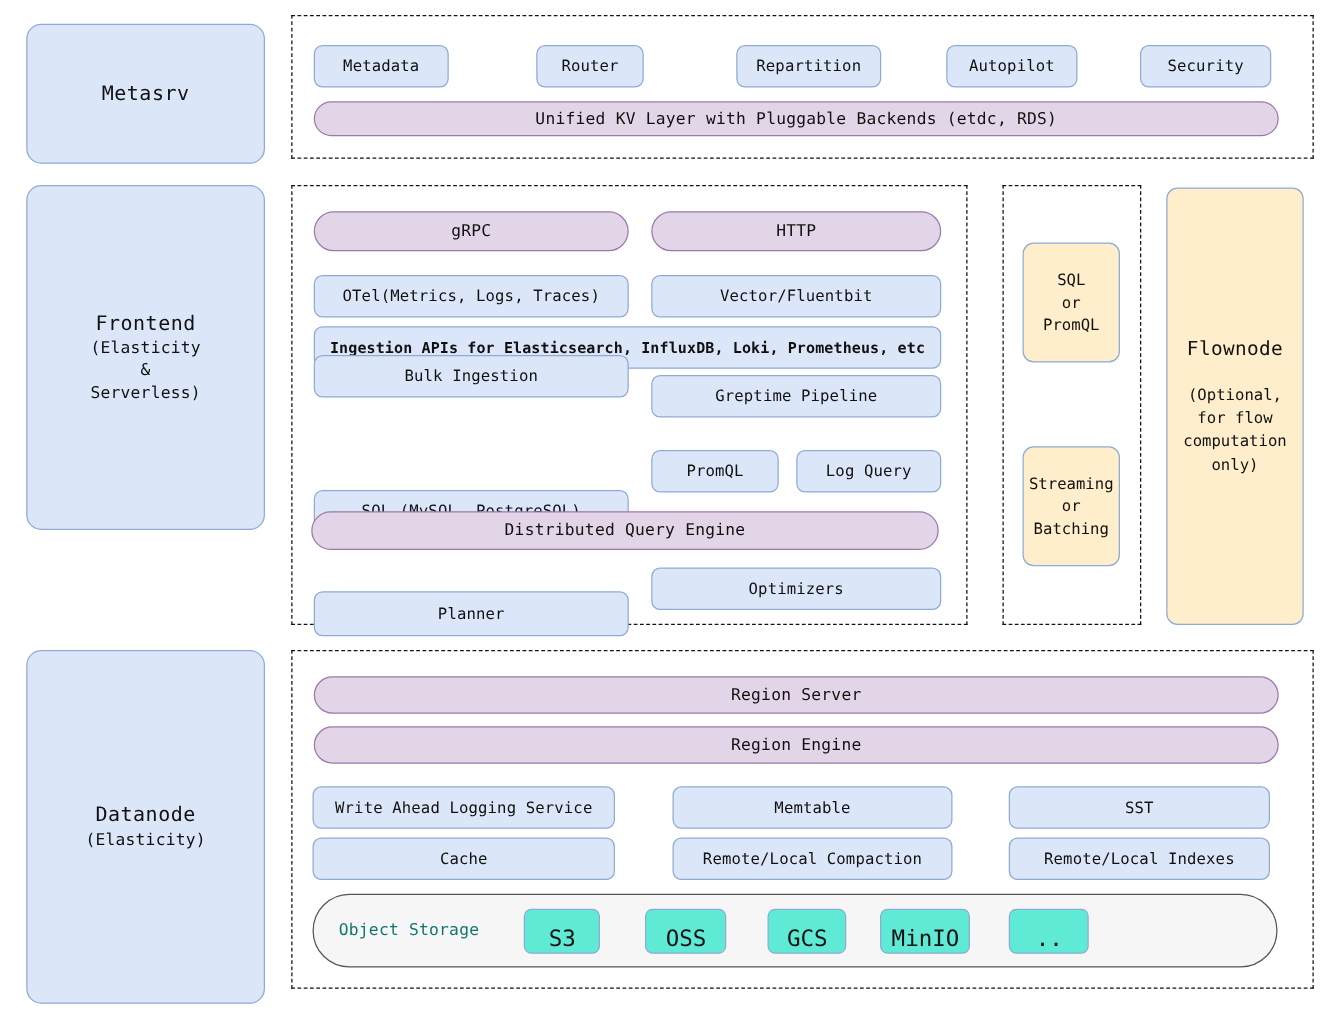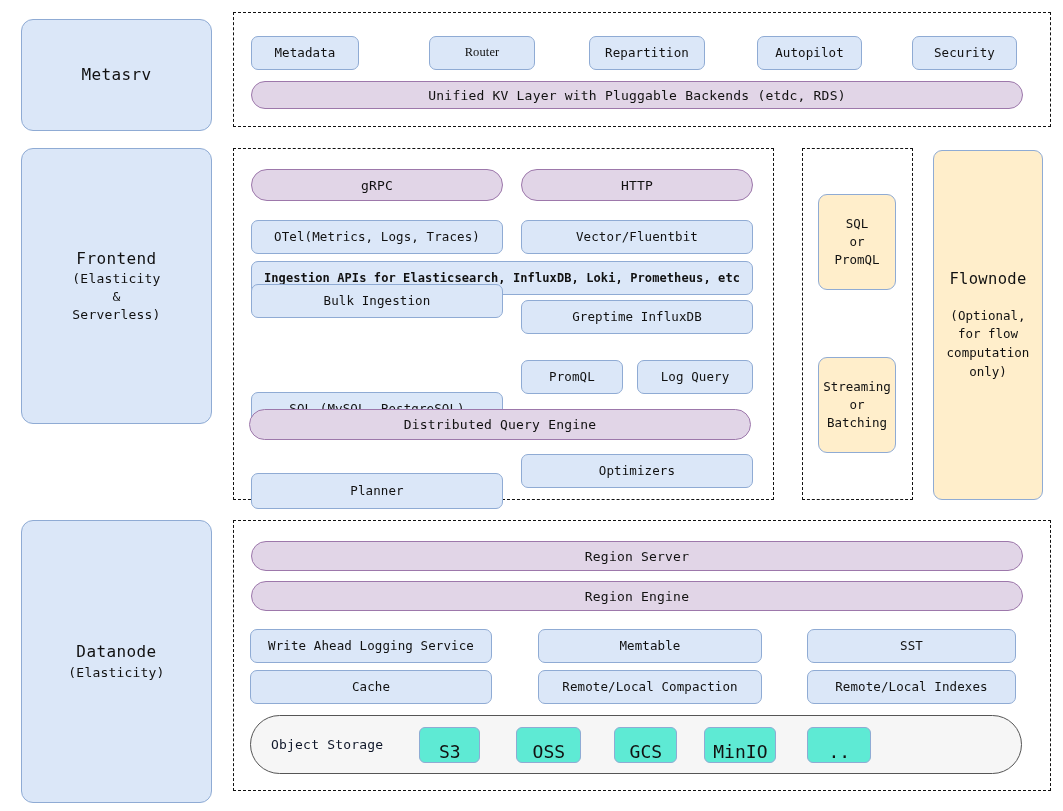--- a/index.html
+++ b/index.html
@@ -89,21 +89,21 @@
   .storage-shell {
     background: #f6f6f6;
     border: 1px solid #555555;
     border-radius: 999px;
     display: flex;
     align-items: center;
     padding: 0 20px;
   }
   .storage-label {
     font-size: 13px;
-    color: #0f172a;
+    color: #0f766e;
     letter-spacing: 0.2px;
     white-space: nowrap;
   }
   .storage-chip {
     background: #5eead4;
     border: 1px solid #8fabd4;
     border-radius: 6px;
     height: 34px;
     display: flex;
     align-items: flex-end;
@@ -118,21 +118,21 @@
 <div class="abs role-card" style="left:21px; top:19px; width:191px; height:112px;">
   <div class="role-title">Metasrv</div>
 </div>
 
 <div class="abs dashed-group" style="left:233px; top:12px; width:818px; height:115px;">
 </div>
 
 <div class="abs node" style="left:251px; top:36px; width:108px; height:30px;">
   <span>Metadata</span>
 </div>
-<div class="abs node" style="left:429px; top:36px; width:106px; height:30px;font-family:Liberation Serif, serif;">
+<div class="abs node" style="left:429px; top:36px; width:86px; height:30px;">
   <span>Router</span>
 </div>
 <div class="abs node" style="left:589px; top:36px; width:116px; height:30px;">
   <span>Repartition</span>
 </div>
 <div class="abs node" style="left:757px; top:36px; width:105px; height:30px;">
   <span>Autopilot</span>
 </div>
 <div class="abs node" style="left:912px; top:36px; width:105px; height:30px;">
   <span>Security</span>
@@ -167,21 +167,21 @@
 </div>
 
 <div class="abs node bold" style="left:251px; top:261px; width:502px; height:31px;">
   <span>Ingestion APIs for Elasticsearch, InfluxDB, Loki, Prometheus, etc</span>
 </div>
 
 <div class="abs node" style="left:251px; top:284px; width:252px; height:31px;">
   <span>Bulk Ingestion</span>
 </div>
 <div class="abs node" style="left:521px; top:300px; width:232px; height:31px;">
-  <span>Greptime InfluxDB</span>
+  <span>Greptime Pipeline</span>
 </div>
 
 <div class="abs node" style="left:251px; top:360px; width:252px; height:31px;margin-top:32px;">
   <span>SQL (MySQL, PostgreSQL)</span>
 </div>
 <div class="abs node" style="left:521px; top:360px; width:102px; height:31px;">
   <span>PromQL</span>
 </div>
 <div class="abs node" style="left:637px; top:360px; width:116px; height:31px;">
   <span>Log Query</span>

